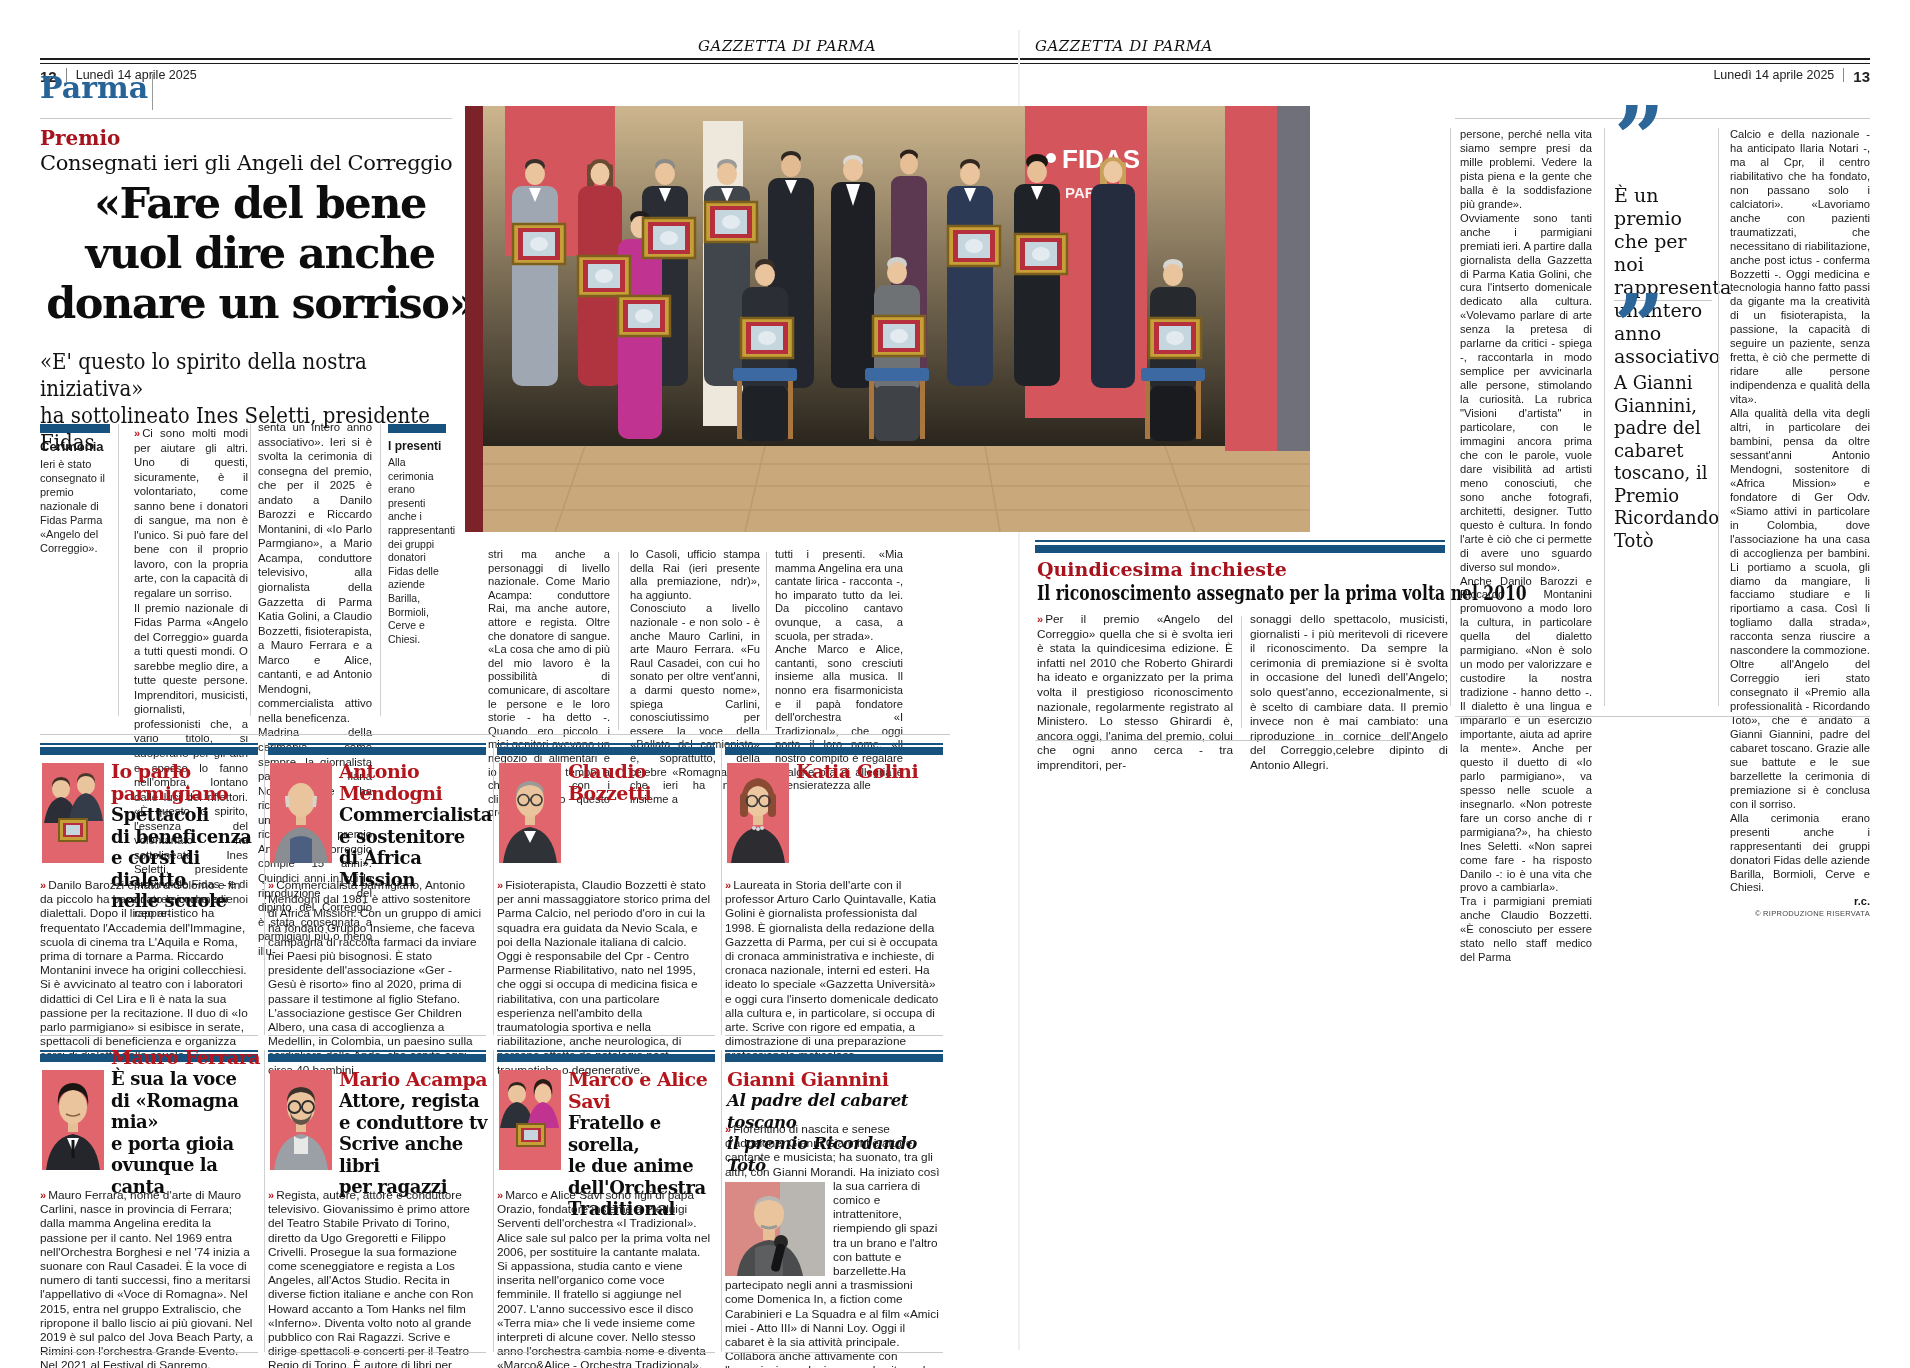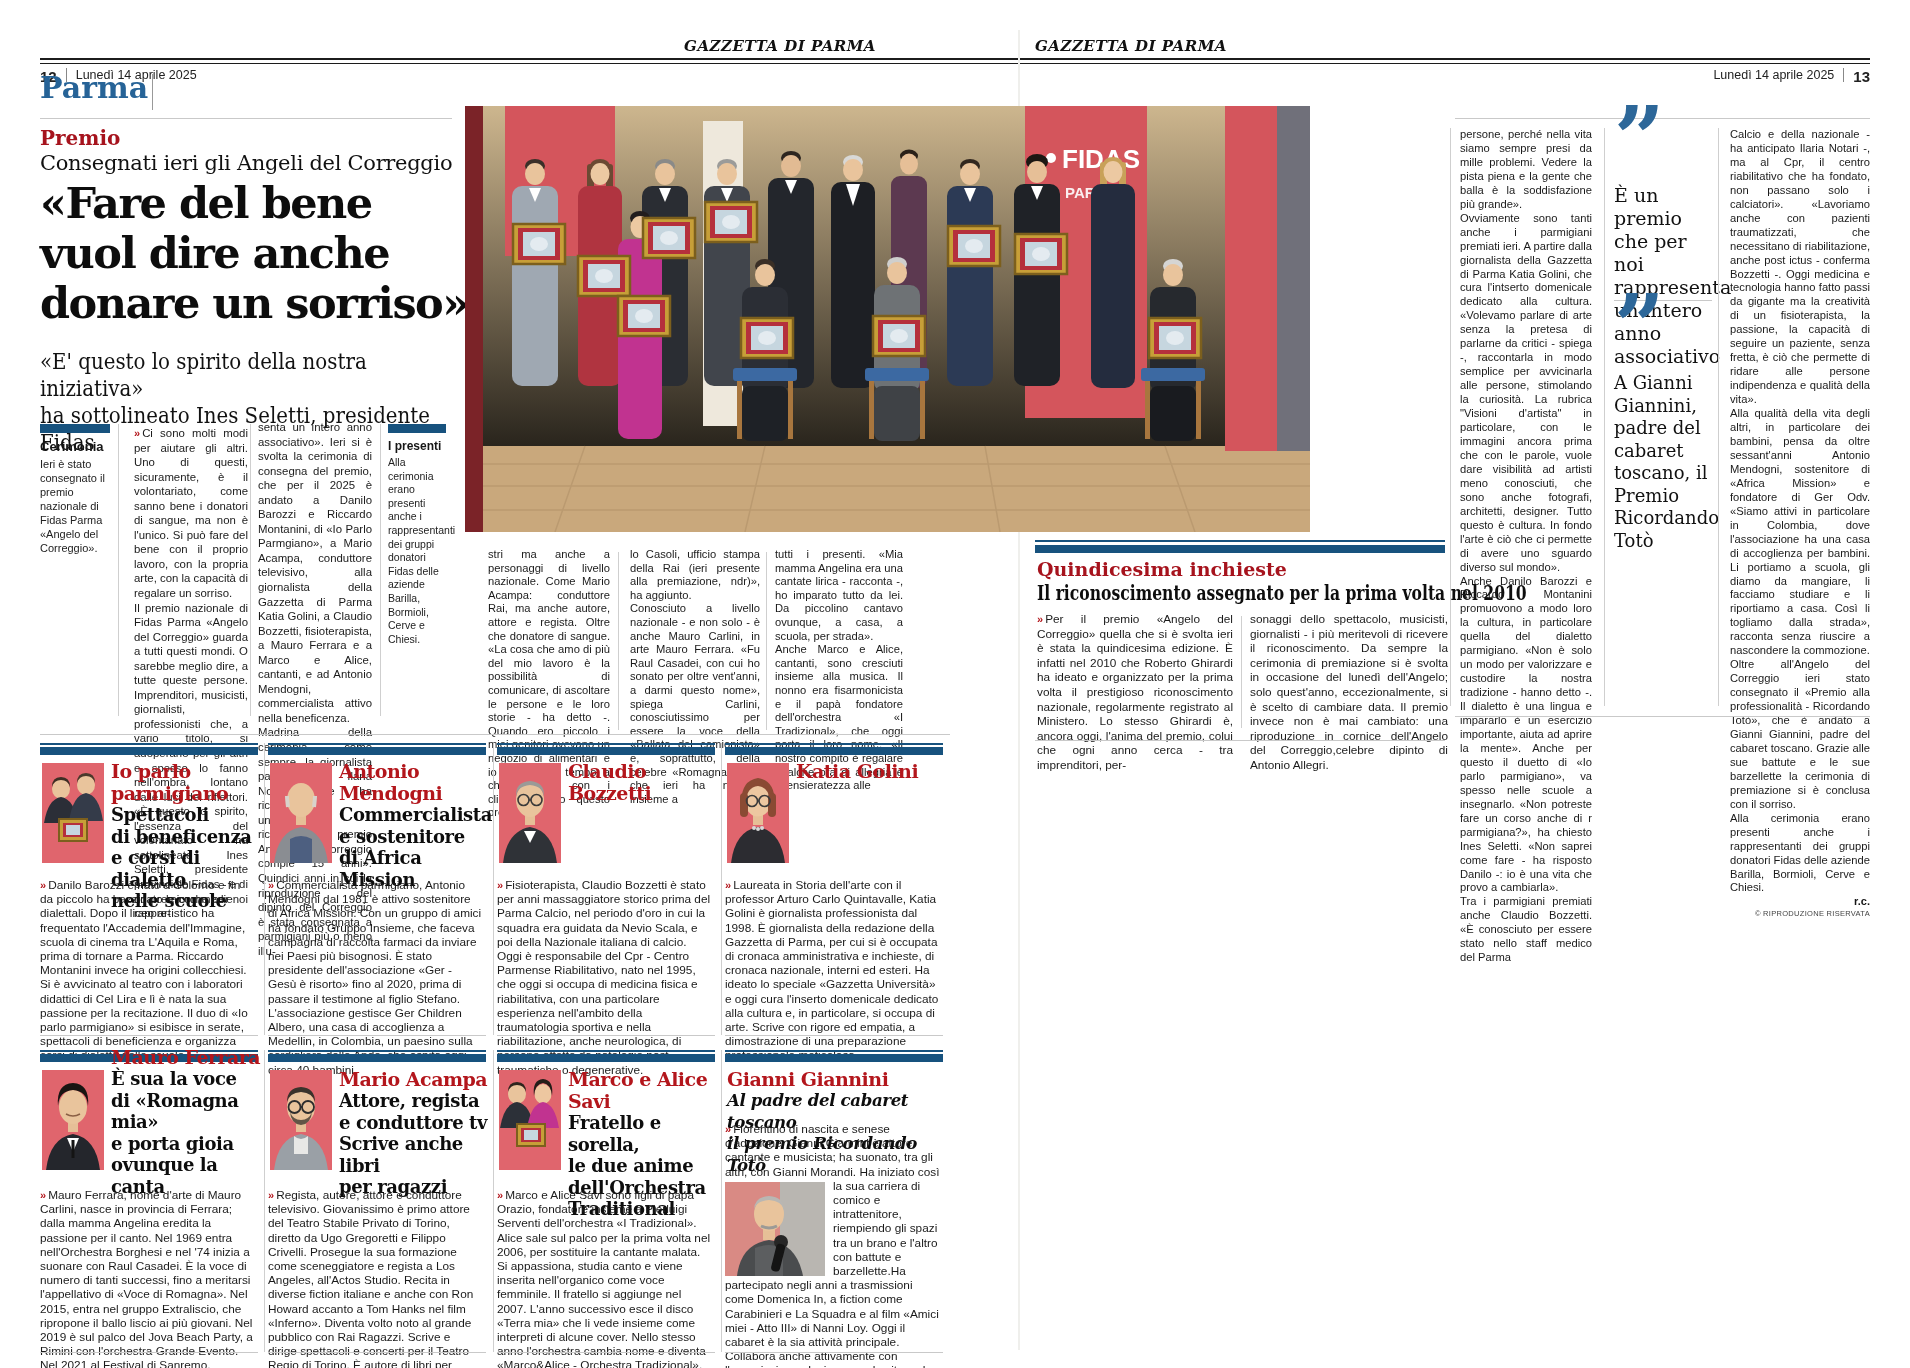--- a/index.html
+++ b/index.html
@@ -6,25 +6,25 @@
   body{width:1910px;height:1368px;position:relative;font-family:"Liberation Sans",sans-serif;color:#161616;overflow:hidden;}
   .abs{position:absolute;}
   .lightrule{background:#c9c9c9;height:1px;}
   .vline{width:1px;background:#cfcfcf;}
   .navy{background:#17527e;}
   .navyline{border-top:2px solid #17527e;}
   .doubletop{border-top:2.5px solid #1c1c1c;border-bottom:1px solid #1c1c1c;height:3px;}
   .folio{font-size:12.5px;color:#222;display:flex;align-items:flex-start;gap:9px;margin-top:32px;}
   .folio b{font-size:15px;}
   .folio .sep{width:1px;height:14px;background:#888;display:inline-block;}
-  .masthead{font-family:"DejaVu Serif",serif;font-weight:bold;font-style:italic;font-size:15px;letter-spacing:.5px;color:#111;}
+  .masthead{font-family:"DejaVu Serif",serif;font-weight:normal;font-style:italic;font-size:15px;letter-spacing:.5px;color:#111;}
   .section-title{font-family:"DejaVu Serif",serif;font-weight:bold;font-size:30px;color:#266397;}
   .kicker{font-family:"DejaVu Serif",serif;font-weight:bold;font-size:20px;color:#a6131d;}
   .overline{font-family:"DejaVu Serif",serif;font-size:21px;letter-spacing:-.3px;color:#111;}
-  .headline{font-family:"DejaVu Serif",serif;font-weight:bold;font-size:43px;line-height:50px;letter-spacing:-1.5px;color:#0d0d0d;white-space:pre-line;}
+  .headline{font-family:"DejaVu Serif",serif;font-weight:bold;font-size:43px;line-height:50px;letter-spacing:-1.5px;color:#0d0d0d;white-space:pre-line;text-align:center;}
   .standfirst{font-family:"DejaVu Serif",serif;font-size:22px;line-height:27px;color:#111;white-space:pre-line;transform:scaleX(.9);transform-origin:left top;width:460px;}
   .railbar{height:9px;background:#17527e;}
   .raillabel{font-weight:bold;font-size:13px;margin-top:6px;}
   .railtext{font-size:11px;line-height:14px;color:#222;margin-top:3px;}
   .bodycol{font-size:11.4px;line-height:14.55px;text-align:justify;white-space:pre-line;color:#1a1a1a;}
   .pcol{font-size:11.2px;line-height:13.6px;text-align:justify;white-space:pre-line;color:#1a1a1a;}
   .rcol{font-size:11.2px;line-height:13.95px;text-align:justify;white-space:pre-line;color:#1a1a1a;}
   .lead{color:#b3161c;font-weight:bold;font-size:11px;margin-right:3px;letter-spacing:-1px;}
   .sb-kicker{font-family:"DejaVu Serif",serif;font-weight:bold;font-size:19px;color:#a6131d;}
   .sb-headline{font-family:"DejaVu Serif",serif;font-weight:bold;font-size:19.5px;color:#0d0d0d;white-space:nowrap;transform:scaleX(.8);transform-origin:left top;}

